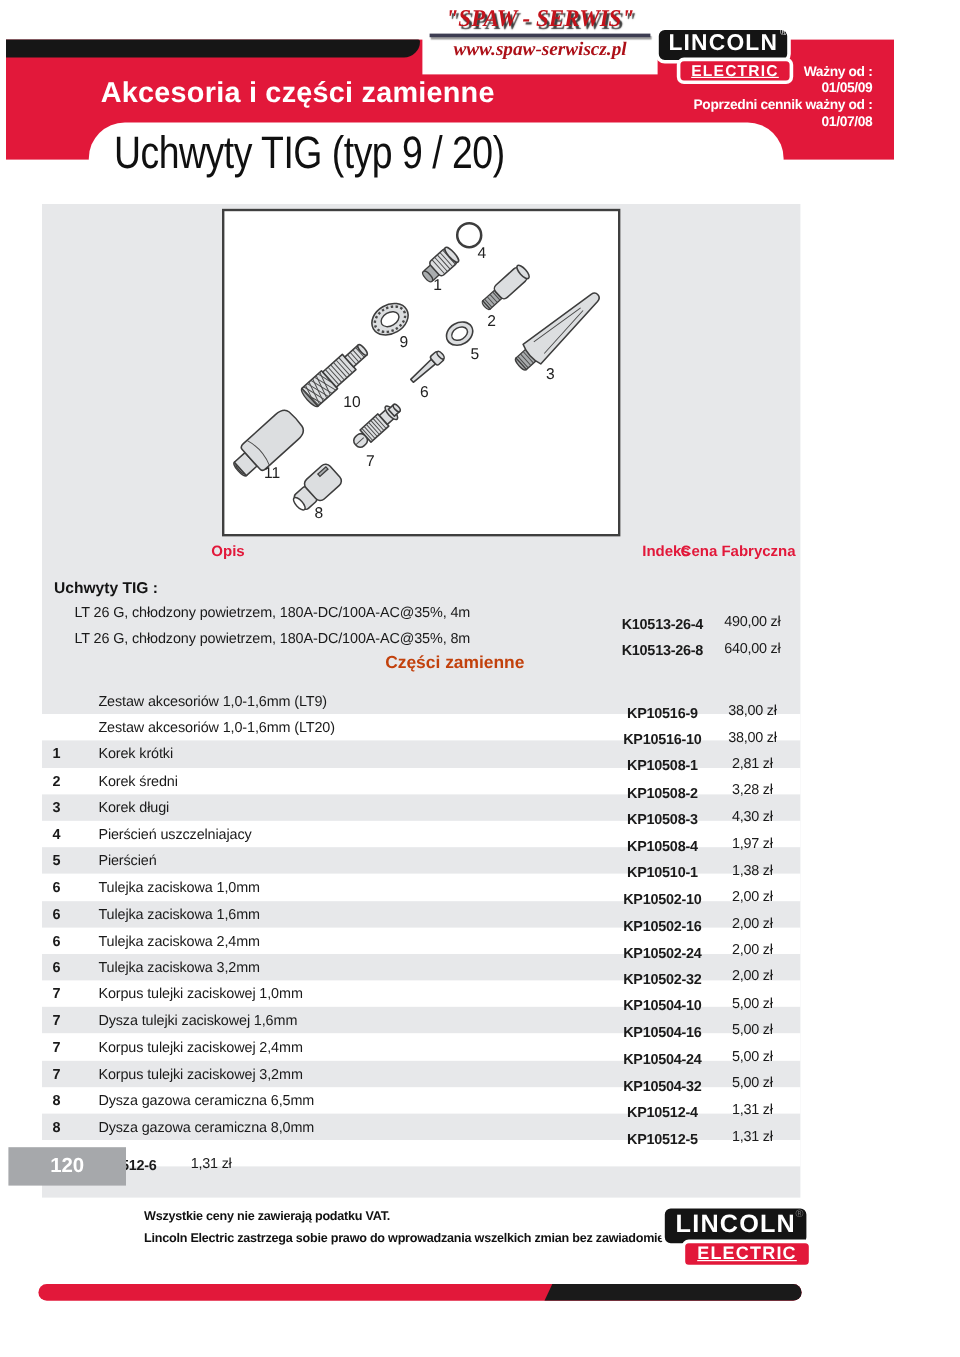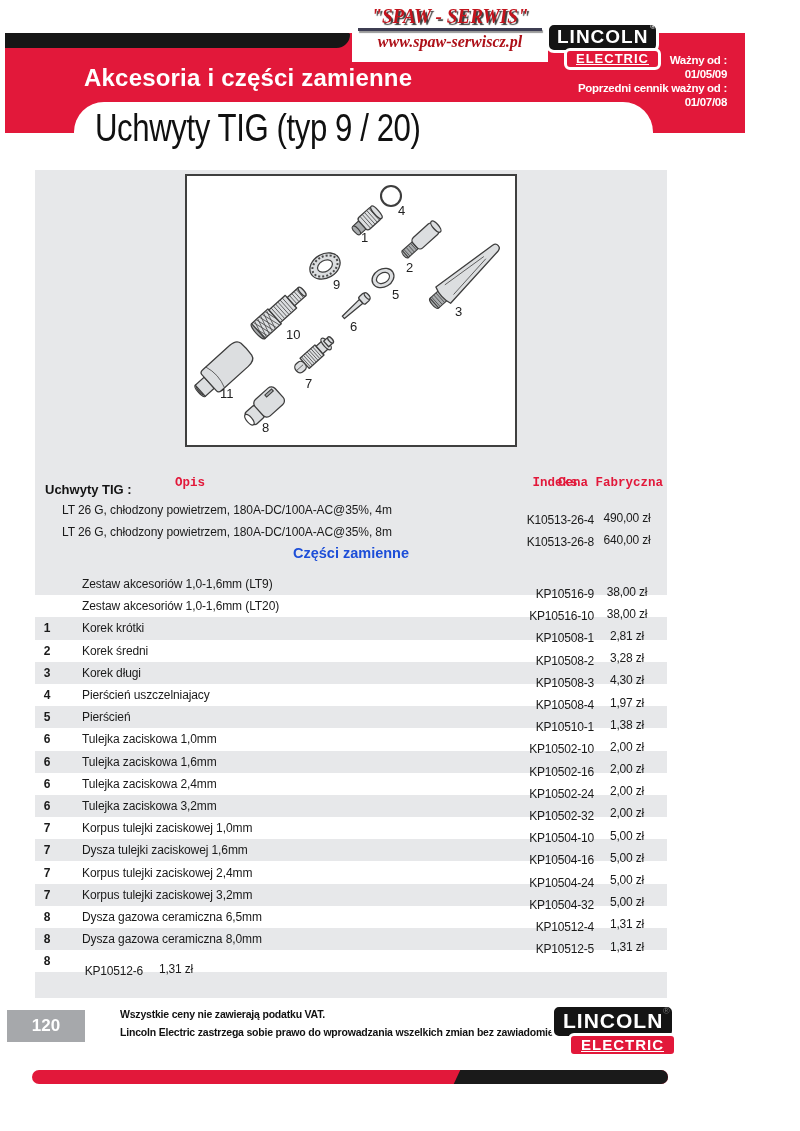--- a/index.html
+++ b/index.html
@@ -45,42 +45,42 @@
   
   .panel{position:absolute;left:35px;top:170px;width:632px;height:828px;background:#e7e8ea;}
   .diagram{position:absolute;left:150px;top:4px;width:328px;height:269px;background:#fff;
            border:2px solid #3f3f3f;box-sizing:content-box;}
   .d-part{fill:#dcdee0;stroke:#3d3d3d;stroke-width:1.3;stroke-linejoin:round;}
   .d-dark{fill:#a9acae;stroke:#3d3d3d;stroke-width:1.1;}
   .d-line{stroke:#4a4a4a;stroke-width:.8;fill:none;}
   .d-white{fill:#fff;stroke:#3d3d3d;stroke-width:1.2;}
   .d-num{font-family:"Liberation Sans",sans-serif;font-size:13px;fill:#222;}
 
-  .thead{position:absolute;left:0;top:306px;width:100%;height:16px;color:#e2183a;font-weight:bold;
-         font-size:12.5px;font-family:Liberation Mono, monospace;}
+  .thead{position:absolute;left:0;top:282px;width:100%;height:16px;color:#e2183a;font-weight:bold;
+         font-size:12.5px;}
   .th-opis{position:absolute;left:120px;width:70px;text-align:center;}
   .th-idx{position:absolute;left:476px;width:88px;text-align:center;}
   .th-price{position:absolute;right:4px;width:110px;text-align:right;}
 
   .g1-title{position:absolute;left:10px;top:312px;font-size:13px;font-weight:bold;color:#141414;}
   .g1-rows{position:absolute;left:0;top:329px;width:100%;}
-  .g2-title{position:absolute;left:0;top:375px;width:100%;text-align:center;color:#1d4ed8;
-            font-weight:bold;font-size:14.5px;}
+  .g2-title{position:absolute;left:0;top:375px;width:100%;text-align:center;color:#c2410c;
+            font-weight:bold;font-size:14.5px;padding-left:28px;}
   .g2-rows{position:absolute;left:0;top:403px;width:100%;}
 
   .row{display:flex;align-items:center;height:22.2px;font-size:12px;color:#1a1a1a;}
   .row.alt{background:#fff;}
   .c-ref{width:24px;text-align:center;font-weight:bold;flex:none;}
   .c-desc{flex:1;padding-left:23px;letter-spacing:-.1px;white-space:nowrap;overflow:hidden;}
   .g1-rows .c-desc{padding-left:3px;}
-  .c-idx{width:84px;text-align:right;font-weight:normal;flex:none;letter-spacing:-.2px;margin-top:20px;}
+  .c-idx{width:84px;text-align:center;font-weight:bold;flex:none;letter-spacing:-.2px;margin-top:20px;}
   .c-price{width:66px;margin-right:7px;text-align:center;font-weight:normal;flex:none;letter-spacing:-.2px;margin-top:15px;}
 
   
-  .page-box{position:absolute;left:7px;top:1010px;width:78px;height:32px;background:#a6a8ab;color:#fff;
+  .page-box{position:absolute;left:7px;top:956px;width:98px;height:32px;background:#a6a8ab;color:#fff;
             font-size:17px;font-weight:bold;display:flex;align-items:center;justify-content:center;}
   .note{position:absolute;left:120px;font-size:10.5px;font-weight:bold;color:#111;letter-spacing:-.2px;}
   .note1{top:1008px;}
   .note2{top:1026px;}
   .footer-bar{position:absolute;left:32px;top:1070px;width:636px;height:14px;background:#e2183a;
               border-radius:7px;overflow:hidden;}
   .footer-bar .black-part{position:absolute;left:425px;top:0;bottom:0;right:-10px;background:#1a1a1a;
               transform:skewX(-25deg);}
 </style>
 </head>

